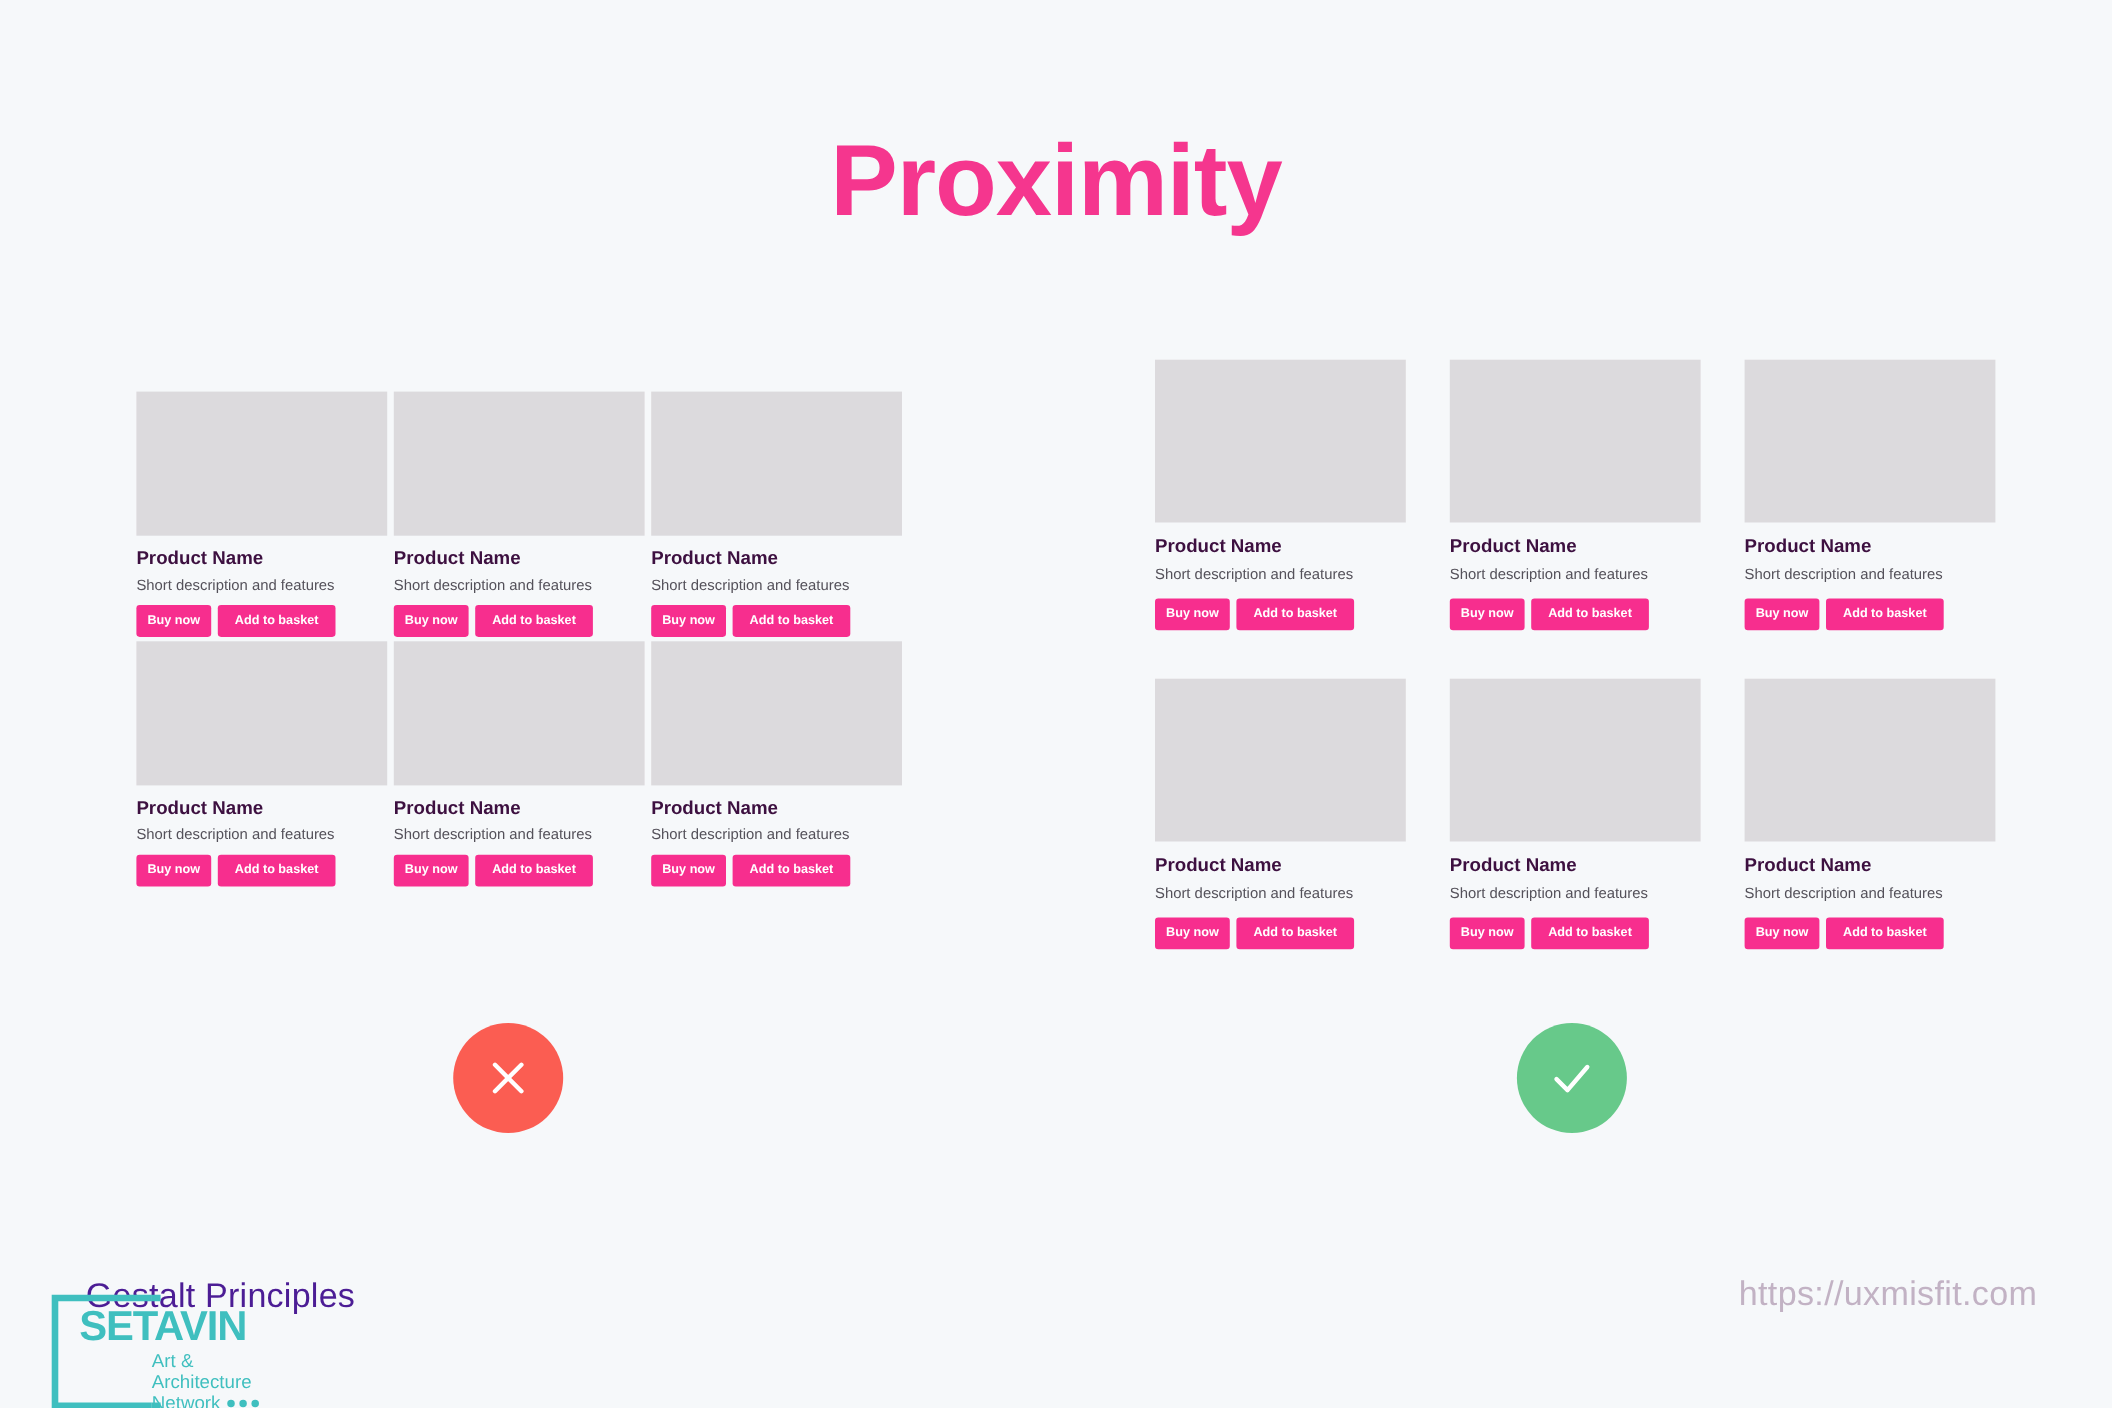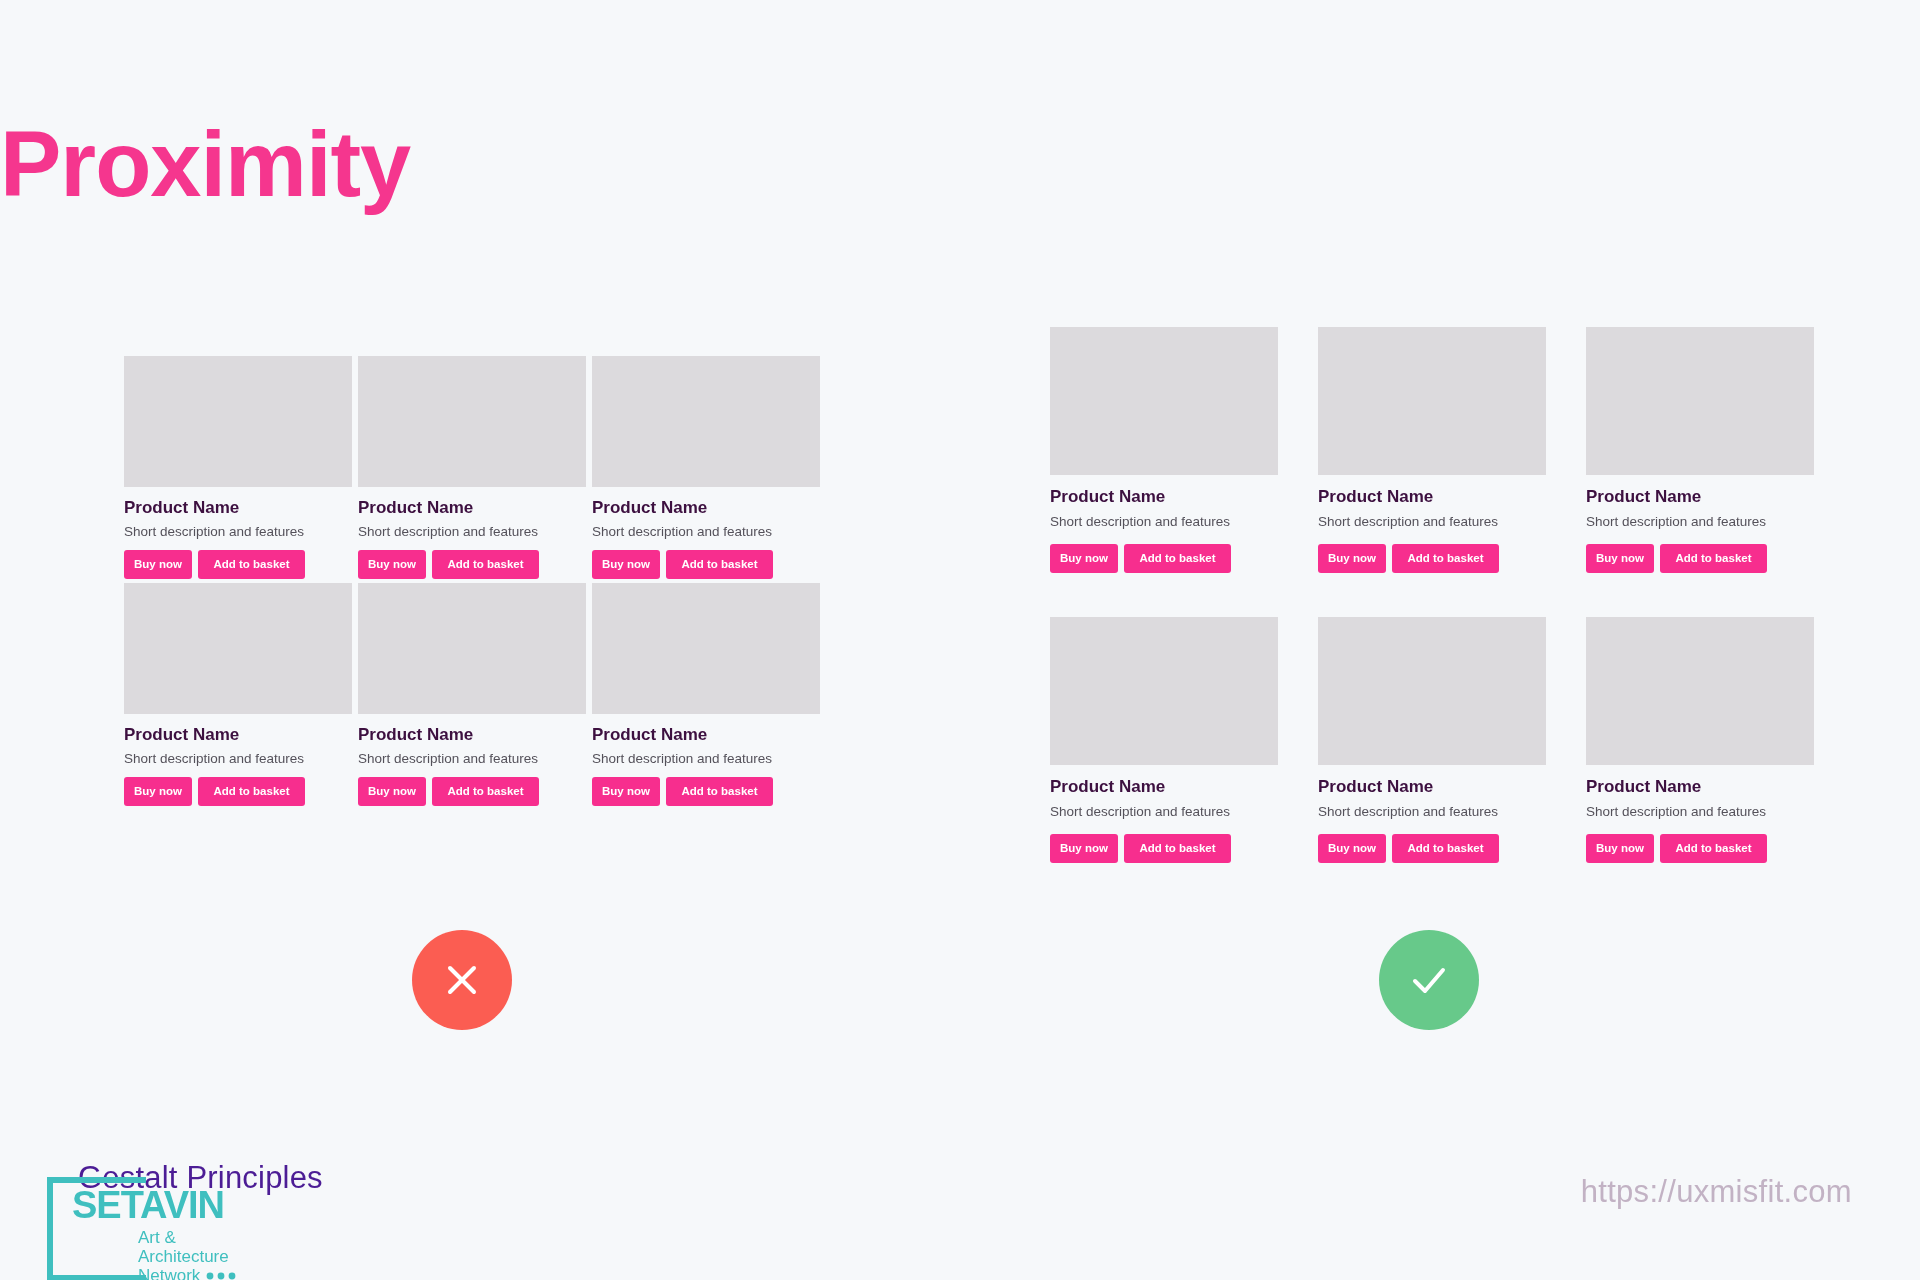--- a/index.html
+++ b/index.html
@@ -14,20 +14,21 @@
     overflow: hidden;
     position: relative;
   }
 
   
   .page-title {
     position: absolute;
     top: 118px;
     left: 0;
     width: 1920px;
+    text-align: center;
     font-size: 92px;
     font-weight: bold;
     color: #f5368e;
     letter-spacing: -1px;
     line-height: 1;
   }
 
   
   .grid {
     position: absolute;
@@ -136,21 +137,20 @@
     white-space: nowrap;
   }
   .footer-url {
     position: absolute;
     right: 68px;
     top: 1158px;
     font-size: 31px;
     color: #c2b2c4;
     letter-spacing: 0.3px;
     white-space: nowrap;
-    margin-top: 16px;
   }
 
   
   .logo {
     position: absolute;
     left: 42px;
     top: 1172px;
     width: 200px;
     height: 114px;
   }

